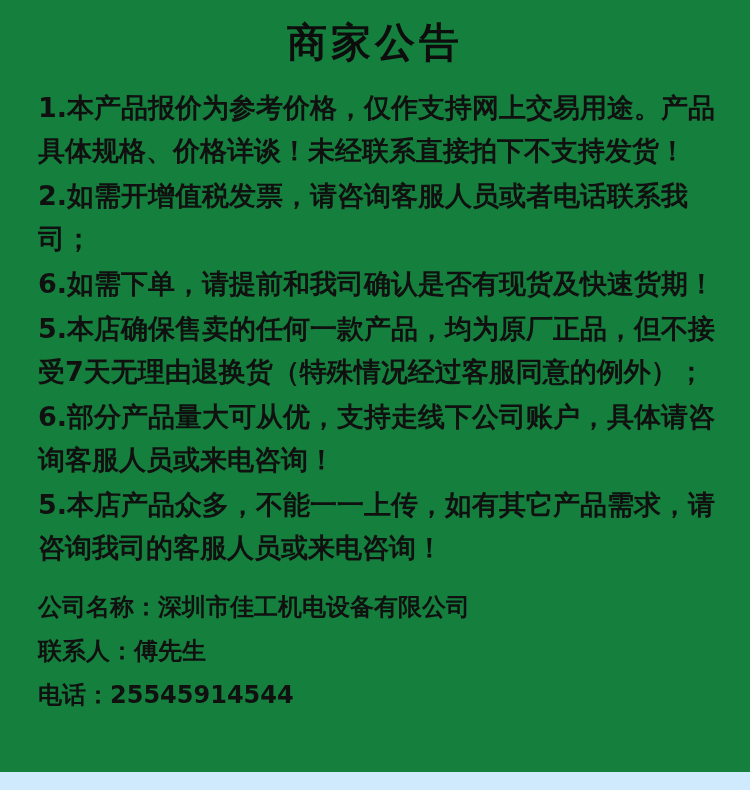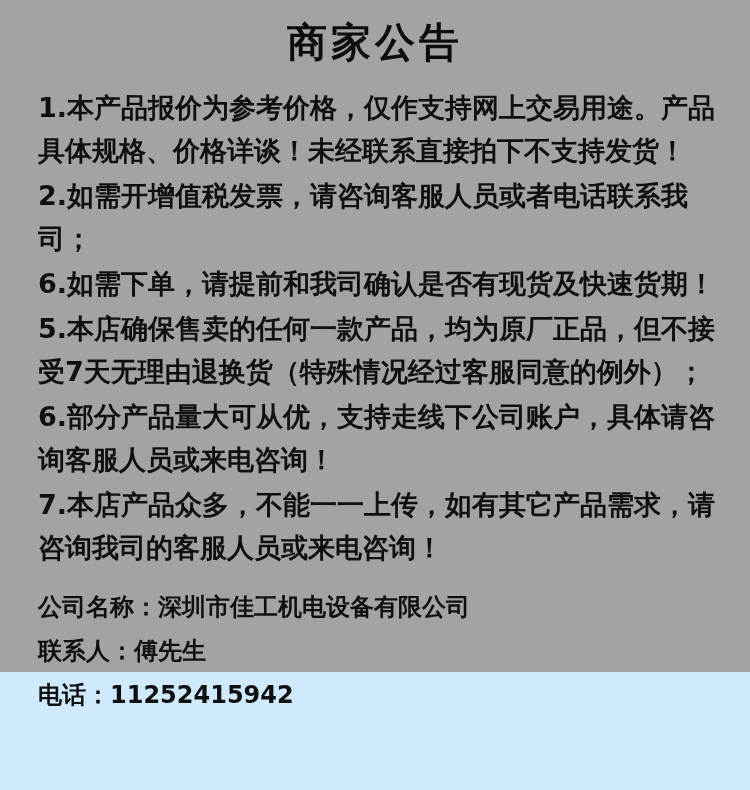--- a/index.html
+++ b/index.html
@@ -8,23 +8,23 @@
   }
   body {
     width: 750px;
     height: 790px;
     background: #cfeafd;
     font-family: "DejaVu Sans", "Liberation Sans", sans-serif;
     overflow: hidden;
   }
   .page {
     width: 750px;
-    height: 672px;
+    height: 772px;
     box-sizing: border-box;
-    background: #a3a3a3;
+    background: #15803d;
     position: relative;
   }
   .title {
     text-align: center;
     font-family: "DejaVu Serif", "Liberation Serif", serif;
     font-weight: bold;
     font-size: 40px;
     color: #0d0d0d;
     letter-spacing: 4px;
     padding-top: 16px;
@@ -61,22 +61,22 @@
 <div class="page">
 
   <div class="title">商家公告</div>
 
   <div class="body-block">
     <p class="para">1.本产品报价为参考价格，仅作支持网上交易用途。产品具体规格、价格详谈！未经联系直接拍下不支持发货！</p>
     <p class="para">2.如需开增值税发票，请咨询客服人员或者电话联系我司；</p>
     <p class="para">6.如需下单，请提前和我司确认是否有现货及快速货期！</p>
     <p class="para">5.本店确保售卖的任何一款产品，均为原厂正品，但不接受7天无理由退换货（特殊情况经过客服同意的例外）；</p>
     <p class="para">6.部分产品量大可从优，支持走线下公司账户，具体请咨询客服人员或来电咨询！</p>
-    <p class="para">7.本店产品众多，不能一一上传，如有其它产品需求，请咨询我司的客服人员或来电咨询！</p>
+    <p class="para">5.本店产品众多，不能一一上传，如有其它产品需求，请咨询我司的客服人员或来电咨询！</p>
   </div>
 
   <div class="contact-block">
     <div class="contact-line">公司名称：深圳市佳工机电设备有限公司</div>
     <div class="contact-line">联系人：傅先生</div>
-    <div class="contact-line">电话：11252415942</div>
+    <div class="contact-line">电话：25545914544</div>
   </div>
 
 </div>
 
 </body></html>

